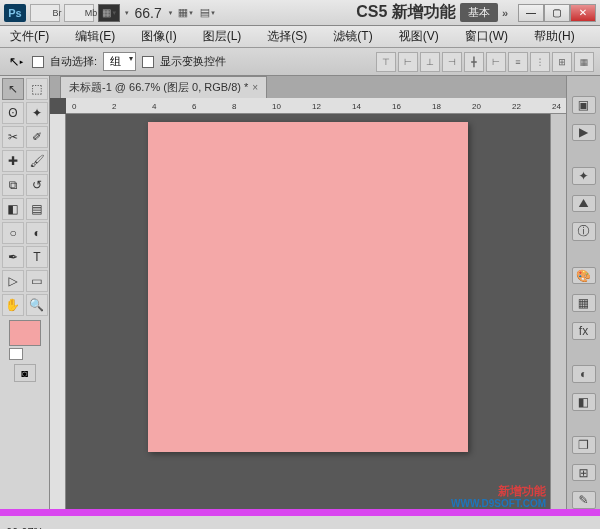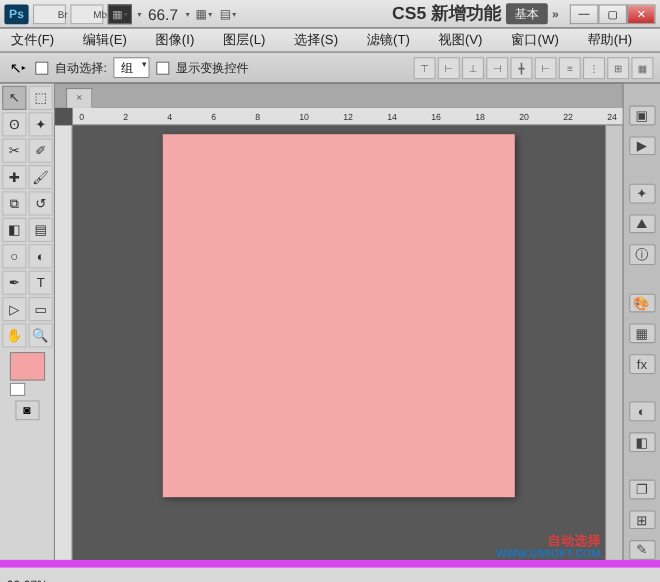--- a/index.html
+++ b/index.html
@@ -140,20 +140,21 @@
       <div style="display:flex">
           <div class="bg-swatch"></div>
         </div>
       <div class="msk-btn">◙</div>
     </div>
   </div>
 
   <div class="doc-area">
     <div class="doc-tabs">
       <div class="doc-tab">
+        <span>未标题-1 @ 66.7% (图层 0, RGB/8) *</span>
         <span class="tab-close">×</span>
       </div>
     </div>
     <div class="ruler-h">
       <span class="tick" style="left:6px">0</span>
       <span class="tick" style="left:46px">2</span>
       <span class="tick" style="left:86px">4</span>
       <span class="tick" style="left:126px">6</span>
       <span class="tick" style="left:166px">8</span>
       <span class="tick" style="left:206px">10</span>
@@ -163,21 +164,21 @@
       <span class="tick" style="left:366px">18</span>
       <span class="tick" style="left:406px">20</span>
       <span class="tick" style="left:446px">22</span>
       <span class="tick" style="left:486px">24</span>
     </div>
     <div class="canvas-wrap">
       <div class="ruler-v"></div>
       <div class="canvas-bg">
         <div class="canvas"></div>
         <div class="watermark">
-          <div class="zh">自动选择</div>
+          <div class="zh">新增功能</div>
           <div>WWW.D9SOFT.COM</div>
         </div>
       </div>
       <div class="scroll-v"></div>
     </div>
   </div>
 
   <div class="right-dock">
     <div class="dock-icon">▣</div>
     <div class="dock-icon">▶</div>

